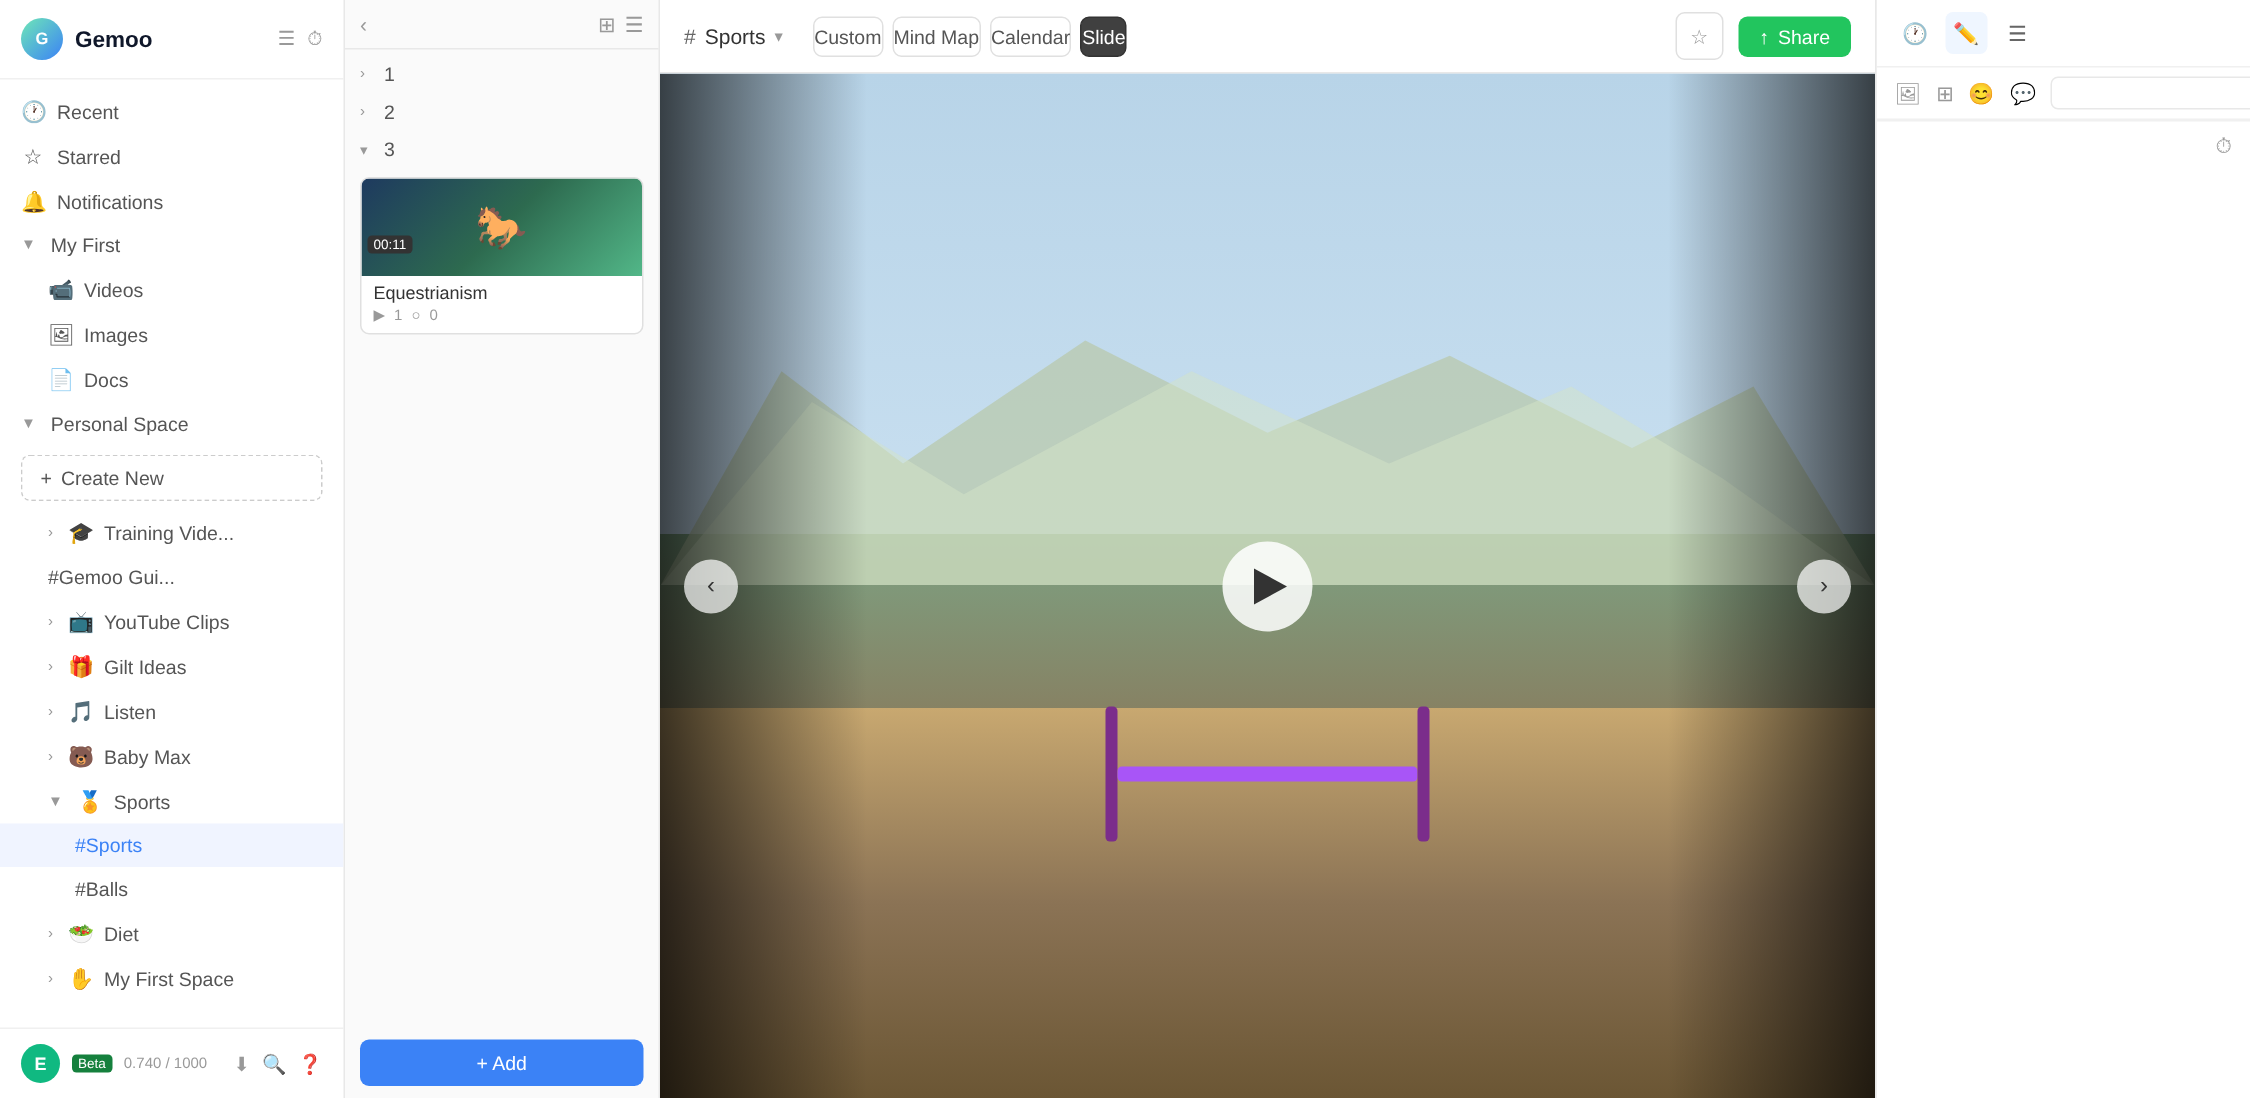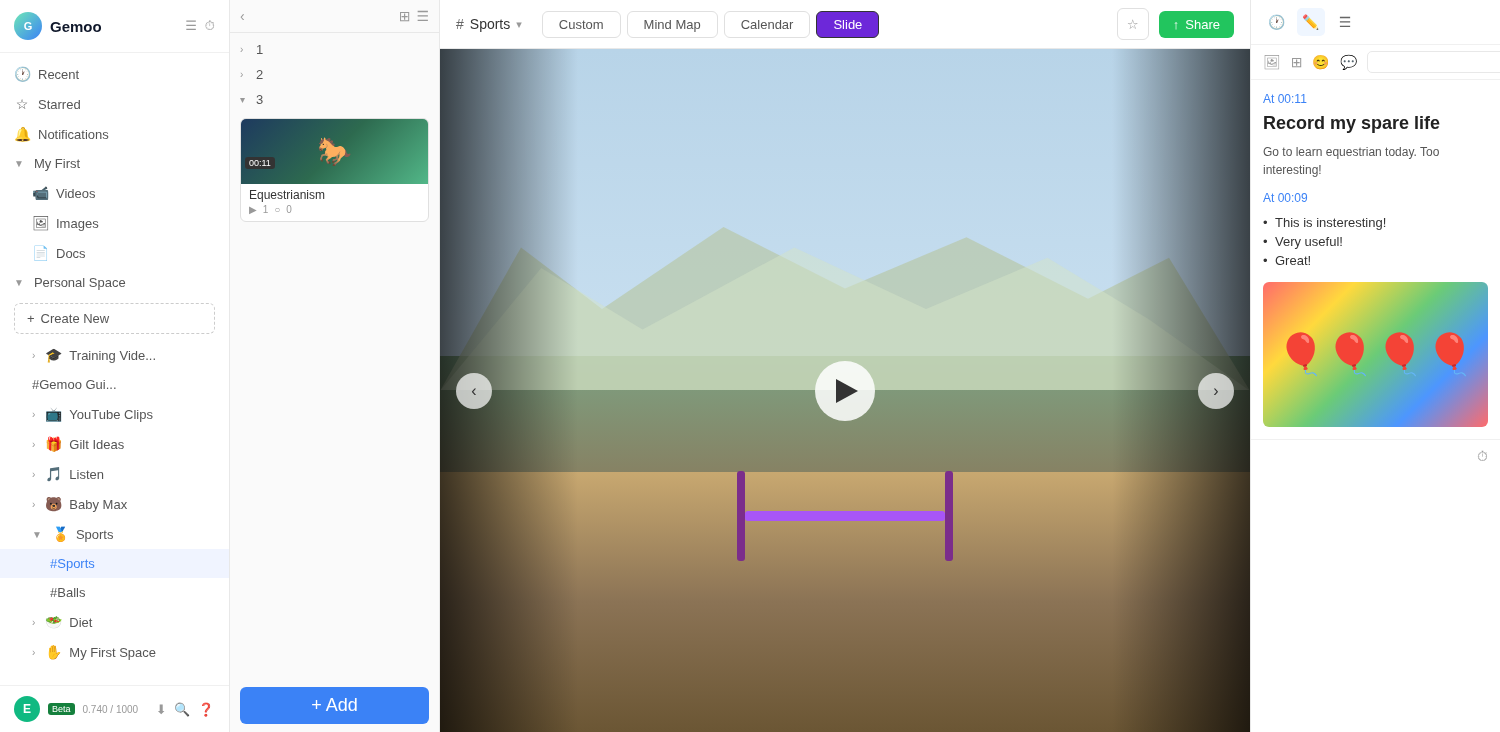--- a/index.html
+++ b/index.html
@@ -34,31 +34,31 @@
     .tree-section { padding: 4px 0; }
     .tree-row { display: flex; align-items: center; gap: 4px; padding: 5px 10px; cursor: pointer; color: #555; }
     .tree-chevron { font-size: 10px; color: #999; width: 12px; }
     .tree-num { font-size: 13px; color: #555; }
     .slide-card { margin: 6px 10px; border: 1px solid #e0e0e0; border-radius: 6px; overflow: hidden; background: #fff; cursor: pointer; }
     .slide-card-img { width: 100%; height: 65px; background: linear-gradient(135deg, #1e3a5f 0%, #2d6a4f 50%, #52b788 100%); display: flex; align-items: center; justify-content: center; position: relative; }
     .slide-card-info { padding: 4px 8px 6px; }
     .slide-title { font-size: 12px; font-weight: 500; color: #333; }
     .slide-meta { display: flex; align-items: center; gap: 6px; font-size: 10px; color: #999; margin-top: 2px; }
     .time-badge { background: #333; color: white; font-size: 9px; border-radius: 3px; padding: 1px 4px; position: absolute; bottom: 15px; left: 4px; }
-    .add-btn { margin: 8px 10px; background: #3b82f6; color: white; border: none; border-radius: 6px; padding: 8px 12px; font-size: 18px; cursor: pointer; display: flex; align-items: center; justify-content: center; gap: 6px; }
+    .add-btn { margin: 8px 10px; background: #3b82f6; color: white; border: none; border-radius: 6px; padding: 8px 12px; font-size: 13px; cursor: pointer; display: flex; align-items: center; justify-content: center; gap: 6px; }
 
     
     .main-content { flex: 1; display: flex; flex-direction: column; background: #f0f2f5; overflow: hidden; }
     .main-header { background: #fff; border-bottom: 1px solid #e8e8e8; display: flex; align-items: center; padding: 8px 16px; gap: 12px; }
     .workspace-label { display: flex; align-items: center; gap: 6px; font-weight: 500; font-size: 14px; color: #333; }
     .hash-icon { color: #666; }
     .chevron-down { font-size: 11px; color: #999; }
     .tab-group { display: flex; gap: 6px; margin-left: 8px; }
-    .tab-btn { padding: 5px 16px; border-radius: 6px; border: 1px solid #e0e0e0; background: #fff; font-size: 13px; cursor: pointer; color: #555; }
-    .tab-btn.active { background: #6d28d9; color: #fff; border-color: #333; }
+    .tab-btn { padding: 5px 0; border-radius: 6px; border: 1px solid #e0e0e0; background: #fff; font-size: 13px; cursor: pointer; color: #555; }
+    .tab-btn.active { background: #404040; color: #fff; border-color: #333; }
     .header-right { margin-left: auto; display: flex; align-items: center; gap: 10px; }
     .star-btn { background: none; border: 1px solid #e0e0e0; border-radius: 6px; width: 32px; height: 32px; display: flex; align-items: center; justify-content: center; cursor: pointer; color: #999; }
     .share-btn { background: #22c55e; color: white; border: none; border-radius: 6px; padding: 6px 14px; font-size: 13px; font-weight: 500; cursor: pointer; display: flex; align-items: center; gap: 6px; }
 
     .video-area { flex: 1; display: flex; align-items: center; justify-content: center; background: #e8e8e8; position: relative; overflow: hidden; }
     .video-horse-scene { width: 100%; height: 100%; background: linear-gradient(180deg, #b8d4e8 0%, #7aab8c 40%, #8b7355 70%, #6b5634 100%); display: flex; align-items: center; justify-content: center; position: relative; overflow: hidden; }
     .play-btn-circle { width: 60px; height: 60px; border-radius: 50%; background: rgba(255,255,255,0.85); display: flex; align-items: center; justify-content: center; cursor: pointer; position: absolute; z-index: 10; }
     .play-triangle { width: 0; height: 0; border-style: solid; border-width: 12px 0 12px 22px; border-color: transparent transparent transparent #333; margin-left: 4px; }
     .nav-arrow { position: absolute; top: 50%; transform: translateY(-50%); width: 36px; height: 36px; background: rgba(255,255,255,0.7); border-radius: 50%; display: flex; align-items: center; justify-content: center; cursor: pointer; font-size: 16px; color: #333; z-index: 20; }
     .nav-arrow.left { left: 16px; }
@@ -312,31 +312,16 @@
     <div class="right-tool-icon">☰</div>
   </div>
   <div class="right-icon-row">
     <span class="right-icon-btn">🖼</span>
     <span class="right-icon-btn">⊞</span>
     <span class="right-icon-btn">😊</span>
     <span class="right-icon-btn">💬</span>
     <input class="search-input-right" type="text" placeholder="" style="">
 
   </div>
-  <div class="right-content">
-    <div class="timestamp-label">At 00:11</div>
-    <div class="note-title">Record my spare life</div>
-    <div class="note-desc">Go to learn equestrian today. Too interesting!</div>
-    <div class="timestamp-label2">At 00:09</div>
-    <ul class="bullet-list">
-      <li>This is insteresting!</li>
-      <li>Very useful!</li>
-      <li>Great!</li>
-    </ul>
-
-    <div class="balloon-img">
-      🎈🎈🎈🎈
-    </div>
-  </div>
   <div class="right-footer">
     <span class="clock-icon">⏱</span>
   </div>
 </div>
 
 </body></html>

